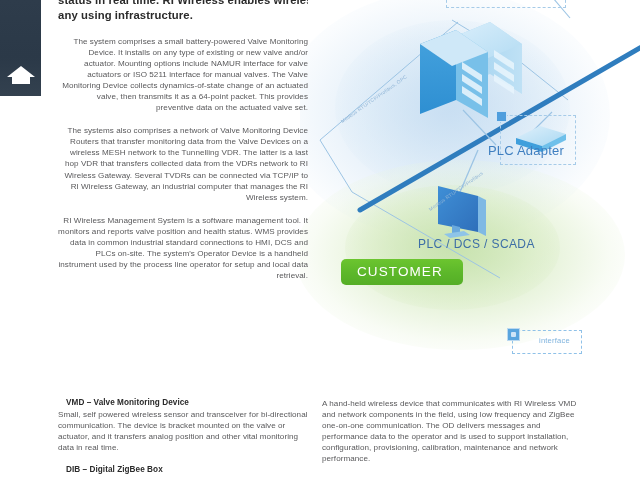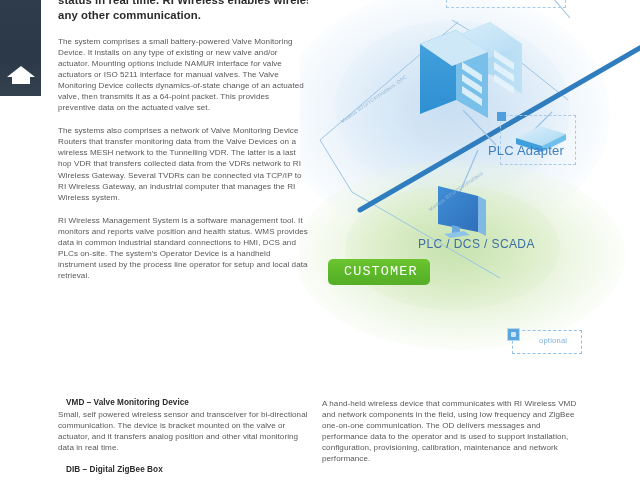--- a/index.html
+++ b/index.html
@@ -28,20 +28,21 @@
   }
   .lead{
     font-size:11.3px;line-height:15.5px;color:#2b2b2b;font-weight:600;
     letter-spacing:.1px;margin:0;
   }
   .lead .clipped{display:block;height:8px;overflow:hidden;position:relative;}
   .lead .clipped span{position:absolute;top:-7px;left:0;white-space:nowrap;}
   .para{
     font-size:8.1px;line-height:11.1px;color:#59595b;margin:12px 0 0 0;
     letter-spacing:.05px;
+    text-align:right;
   }
   .para.p2{margin-top:12px;}
   .para.p3{margin-top:12px;}
 
   
   .gloss{
     position:absolute;top:398px;z-index:4;
   }
   .gloss.left{left:58px;width:252px;}
   .gloss.right{left:322px;width:262px;}
@@ -108,24 +109,24 @@
 
   .diag-txt{
     position:absolute;font-size:4.9px;color:#8fb4d6;letter-spacing:.25px;
     white-space:nowrap;transform-origin:0 0;
   }
   .diag-txt.t1{left:40px;top:160px;transform:rotate(-35deg);}
   .diag-txt.t2{left:128px;top:248px;transform:rotate(-35deg);}
 
   
   .badge-customer{
-    position:absolute;left:328px;top:259px;z-index:5;
+    position:absolute;left:341px;top:259px;z-index:5;
     background:linear-gradient(180deg,#6cc52f 0%,#5cb72a 55%,#55ae26 100%);
     color:#ffffff;font-size:13.5px;letter-spacing:1.1px;font-weight:400;
-    padding:5px 12px 6px 16px;border-radius:5px;font-family:Liberation Mono, monospace;
+    padding:5px 20px 6px 16px;border-radius:5px;
   }
 
   
   .legend-optional{
     position:absolute;left:512px;top:330px;z-index:5;
     width:68px;height:22px;
     border:1px dashed #8fc1e8;
   }
   .legend-optional .sq{
     position:absolute;left:-6px;top:-3px;width:11px;height:11px;
@@ -247,37 +248,37 @@
   <div class="dlabel scada">PLC / DCS / SCADA</div>
 
   <div class="diag-txt t1">Modbus RTU/TCP/Profibus, OPC</div>
   <div class="diag-txt t2">Modbus RTU/TCP/Profibus</div>
 </div>
 
 <div class="badge-customer">CUSTOMER</div>
 
 <div class="legend-optional">
   <span class="sq"></span>
-  <span class="lbl">optional</span>
+  <span class="lbl">interface</span>
 </div>
 
 <div class="side-tab">
   <span class="arrow">
     <svg viewBox="0 0 30 22" width="30" height="22">
       <path d="M15 2 L29 13 L24 13 L24 20 L6 20 L6 13 L1 13 Z" fill="#ffffff"></path>
     </svg>
   </span>
 </div>
 
 <div class="copy-col">
   <div class="lead">
     <span class="clipped">
         <span>status in real time. RI Wireless enables wireless</span>
       </span>
-    <div>any other communication.</div>
+    <div>any using infrastructure.</div>
   </div>
   <p class="para p1">The system comprises a small battery-powered Valve Monitoring Device. It installs on any type of existing or new valve and/or actuator. Mounting options include NAMUR interface for valve actuators or ISO 5211 interface for manual valves. The Valve Monitoring Device collects dynamics-of-state change of an actuated valve, then transmits it as a 64-point packet. This provides preventive data on the actuated valve set.</p>
   <p class="para p2">The systems also comprises a network of Valve Monitoring Device Routers that transfer monitoring data from the Valve Devices on a wireless MESH network to the Tunnelling VDR. The latter is a last hop VDR that transfers collected data from the VDRs network to RI Wireless Gateway. Several TVDRs can be connected via TCP/IP to RI Wireless Gateway, an industrial computer that manages the RI Wireless system.</p>
   <p class="para p3">RI Wireless Management System is a software management tool. It monitors and reports valve position and health status. WMS provides data in common industrial standard connections to HMI, DCS and PLCs on-site. The system's Operator Device is a handheld instrument used by the process line operator for setup and local data retrieval.</p>
 </div>
 
 <div class="gloss left">
   <h4>VMD – Valve Monitoring Device</h4>
   <p>Small, self powered wireless sensor and transceiver for bi-directional communication. The device is bracket mounted on the valve or actuator, and it transfers analog position and other vital monitoring data in real time.</p>
   <h4 class="second">DIB – Digital ZigBee Box</h4>

